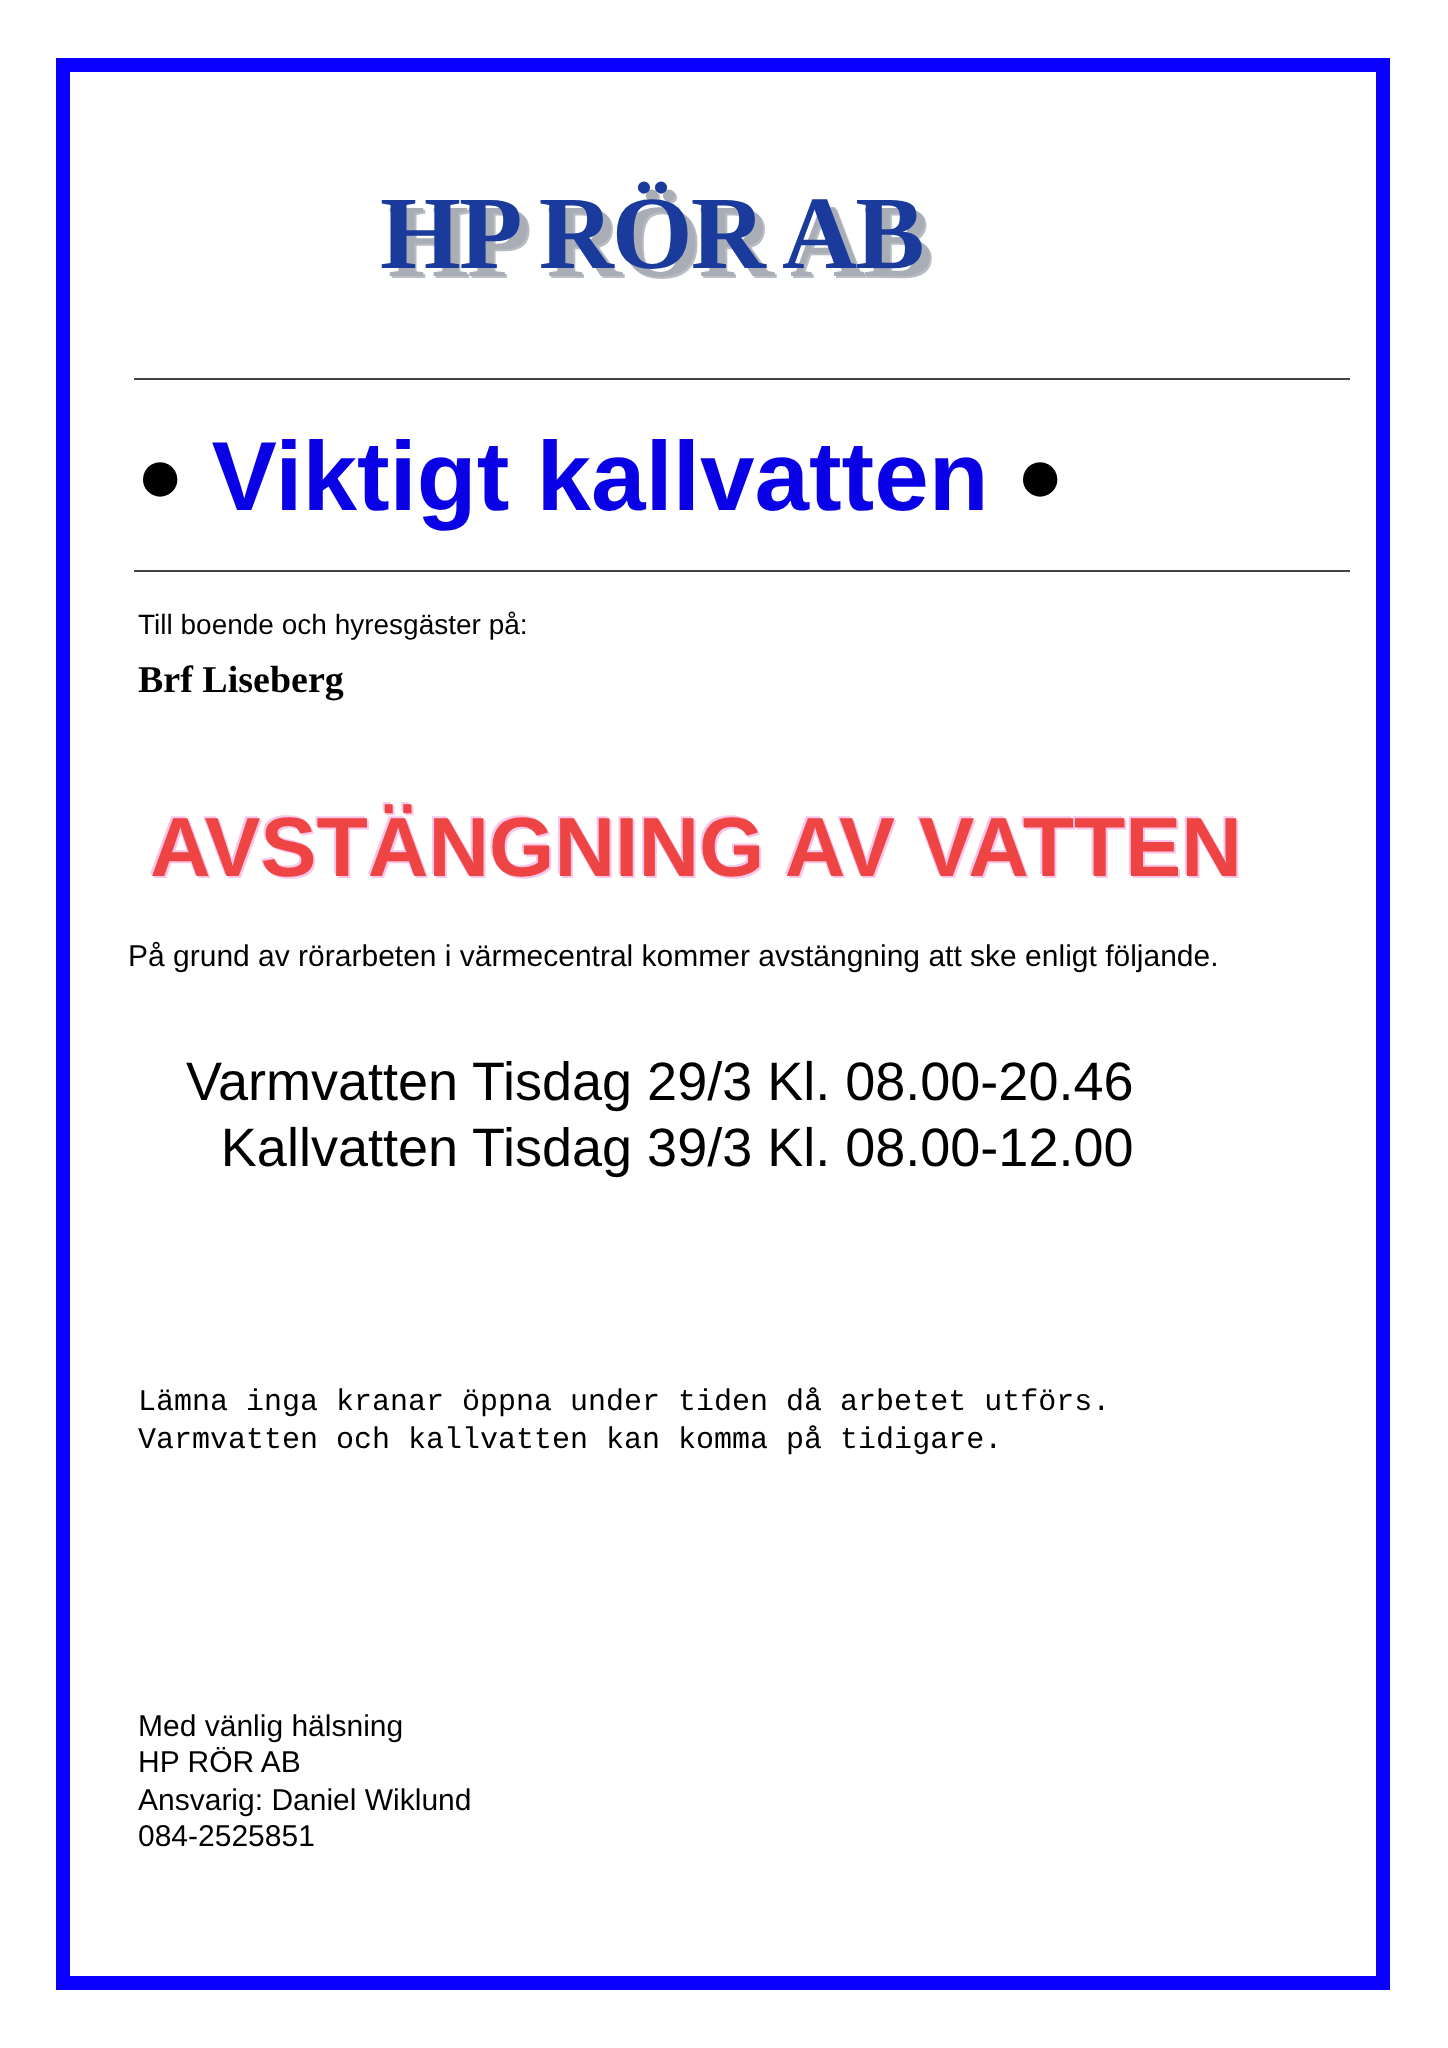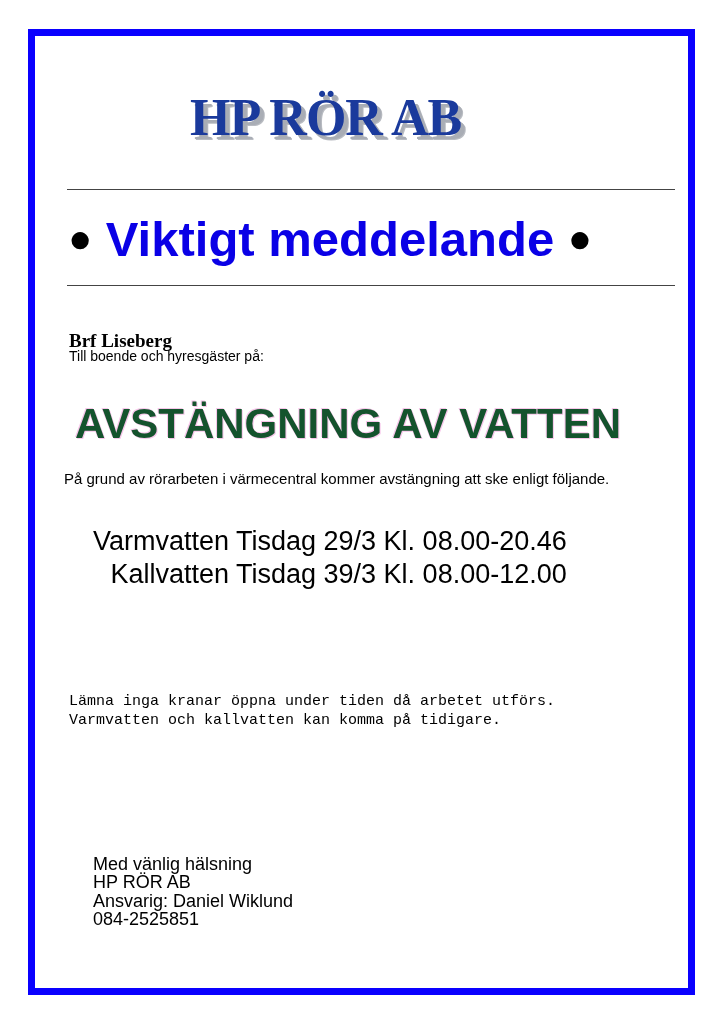--- a/index.html
+++ b/index.html
@@ -3,41 +3,41 @@
   <meta charset="utf-8">
   <style>
     html, body { margin: 0; padding: 0; background: #ffffff; }
     body { width: 724px; height: 1024px; position: relative; overflow: hidden; font-family: "Liberation Sans", sans-serif; color: #000; }
     .frame { position: absolute; left: 28px; top: 29px; width: 653px; height: 952px; border: 7px solid #0a00ff; }
     .abs { position: absolute; white-space: nowrap; }
     .logo { left: 190px; top: 88px; font-family: "Liberation Serif", serif; font-weight: bold; font-size: 52px; letter-spacing: -1px; color: #1a3a9c; text-shadow: 4px 4px 0 #a9adb5, 5px 5px 0 #b9bcc2; line-height: 60px; }
     .rule { position: absolute; left: 67px; width: 608px; height: 1px; background: #444; }
     .headline { left: 68px; top: 206px; font-weight: bold; font-size: 49px; line-height: 64px; color: #0a00e6; }
     .bullet { color: #000; font-size: 40px; vertical-align: 4px; }
-    .to-label { left: 69px; top: 304px; font-size: 14px; margin-top: 44px; }
+    .to-label { left: 69px; top: 304px; font-size: 14px; }
     .to-name { left: 69px; top: 330px; font-family: "Liberation Serif", serif; font-weight: bold; font-size: 19px; }
-    .alert { left: 75px; top: 396px; font-weight: bold; font-size: 42px; line-height: 56px; color: #14532d; text-shadow: 1px 1px 0 #f7c6ea, -1px -1px 0 #f7c6ea; }
+    .alert { left: 75px; top: 396px; font-weight: bold; font-size: 42px; line-height: 56px; color: #ef4444; text-shadow: 1px 1px 0 #f7c6ea, -1px -1px 0 #f7c6ea; }
     .intro { left: 64px; top: 470px; font-size: 15px; }
     .sched { left: 69px; font-size: 27px; line-height: 32px; }
     .sched .c1 { display: inline-block; width: 160px; text-align: right; }
     .note { left: 69px; font-size: 15px; line-height: 19px; font-family: Liberation Mono, monospace; }
-    .sig { left: 69px; font-size: 18px; line-height: 18px; margin-left: 24px; }
+    .sig { left: 69px; font-size: 15px; line-height: 18px; }
   </style>
 </head>
 <body>
 
 <div class="frame"></div>
 
 <div class="abs logo">HP RÖR AB</div>
 
 <div class="rule" style="top:189px"></div>
 
 <div class="abs headline">
   <span class="bullet">●</span>
-  <span>Viktigt meddelande</span>
+  <span>Viktigt kallvatten</span>
   <span class="bullet">●</span>
 </div>
 
 <div class="rule" style="top:285px"></div>
 
 <div class="abs to-label">Till boende och hyresgäster på:</div>
 <div class="abs to-name">Brf Liseberg</div>
 
 <div class="abs alert">AVSTÄNGNING AV VATTEN</div>
 

